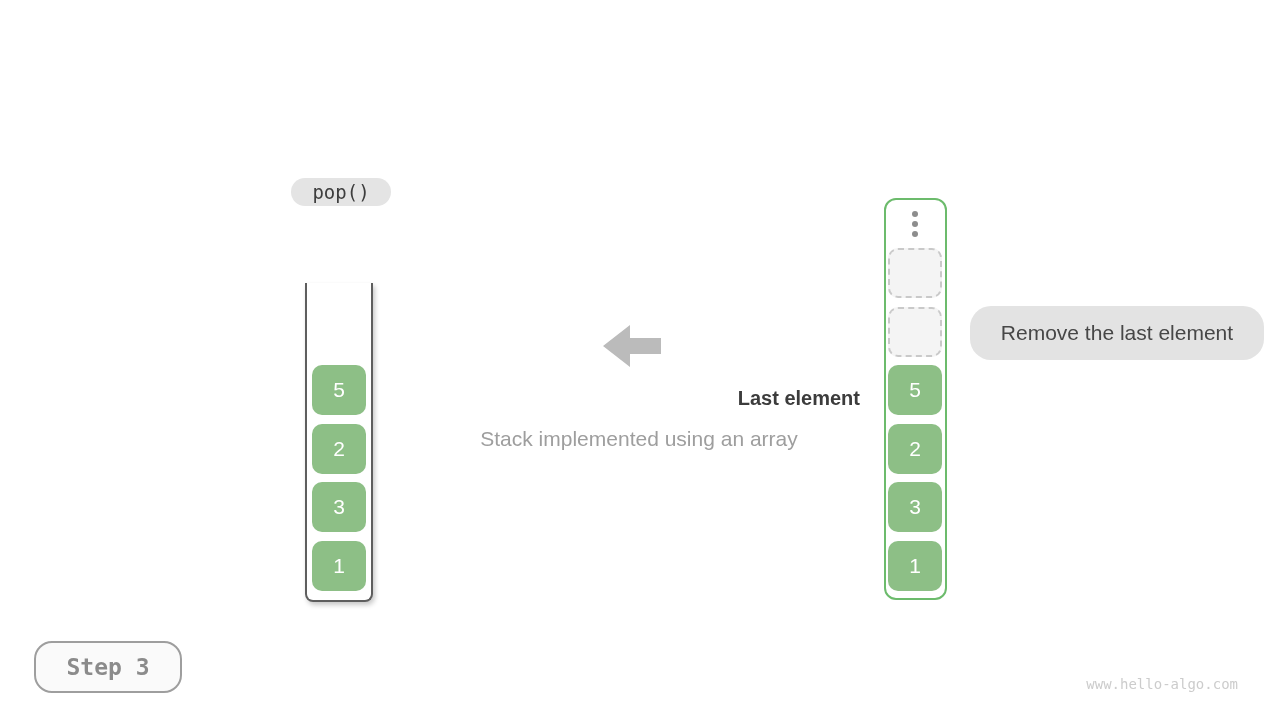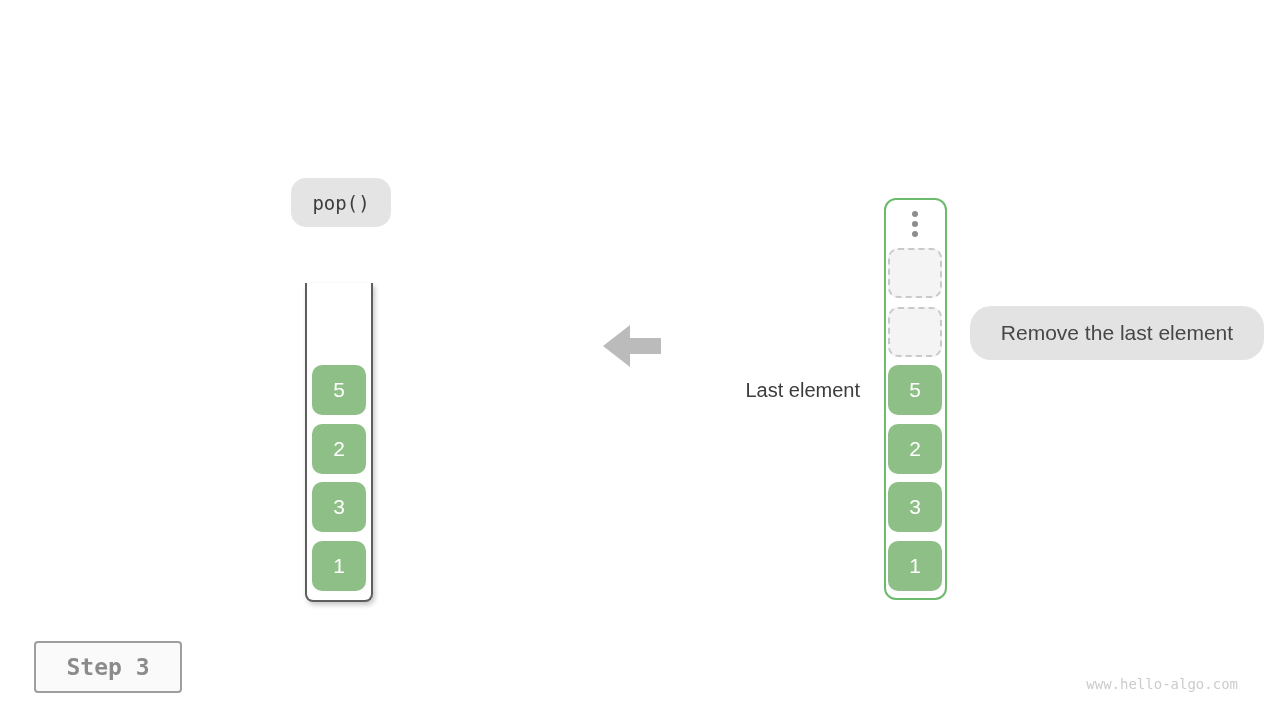--- a/index.html
+++ b/index.html
@@ -10,21 +10,21 @@
     height: 720px;
     background: #ffffff;
     overflow: hidden;
     font-family: "Liberation Sans", sans-serif;
   }
 
   
   .op-label {
     position: absolute;
     left: 291px; top: 178px;
-    width: 100px; height: 49px;
+    width: 100px; height: 28px;
     background: #e4e4e4;
     border-radius: 15px;
     display: flex; align-items: center; justify-content: center;
     font-family: "DejaVu Sans Mono", monospace;
     font-size: 19px;
     color: #3d3d3d;
   }
 
   
   .stack-container {
@@ -98,22 +98,23 @@
     width: 400px;
     text-align: center;
     font-size: 21px;
     color: #9e9e9e;
   }
   .pointer-label {
     position: absolute;
     width: 210px;
     text-align: right;
     font-size: 20px;
-    font-weight: normal;
+    font-weight: bold;
     color: #3c3c3c;
+    margin-top: 8px;
   }
   .pointer-label.last { left: 650px; top: 379px; }
   .pointer-label.first { left: 643px; top: 554px; }
 
   .annotation {
     position: absolute;
     left: 970px; top: 306px;
     width: 294px; height: 54px;
     background: #e3e3e3;
     border-radius: 21px;
@@ -121,21 +122,21 @@
     font-size: 21px;
     color: #474747;
   }
 
   .step-badge {
     position: absolute;
     left: 34px; top: 641px;
     width: 148px; height: 52px;
     background: #fafafa;
     border: 2px solid #9e9e9e;
-    border-radius: 4px;
+    border-radius: 18px;
     display: flex; align-items: center; justify-content: center;
     font-family: "DejaVu Sans Mono", monospace;
     font-size: 23px;
     font-weight: bold;
     color: #8b8b8b;
   }
 
   .watermark {
     position: absolute;
     right: 42px; top: 676px;
@@ -158,20 +159,21 @@
   <div class="cell left row3">3</div>
   <div class="cell left row4">1</div>
 
   <div class="arrow">
     <svg width="58" height="42" viewBox="0 0 58 42" xmlns="http://www.w3.org/2000/svg">
       <polygon points="0,21 27,0 27,13 58,13 58,29 27,29 27,42" fill="#bbbbbb"></polygon>
     </svg>
   </div>
 
   <div class="pointer-label last">Last element</div>
+  <div class="caption">Stack implemented using an array</div>
 
   <div class="array-container"></div>
   <div class="dots">
     <span></span>
       <span></span>
       <span></span>
   </div>
   <div class="cell empty slot1"></div>
   <div class="cell empty slot2"></div>
   <div class="cell right row1">5</div>

